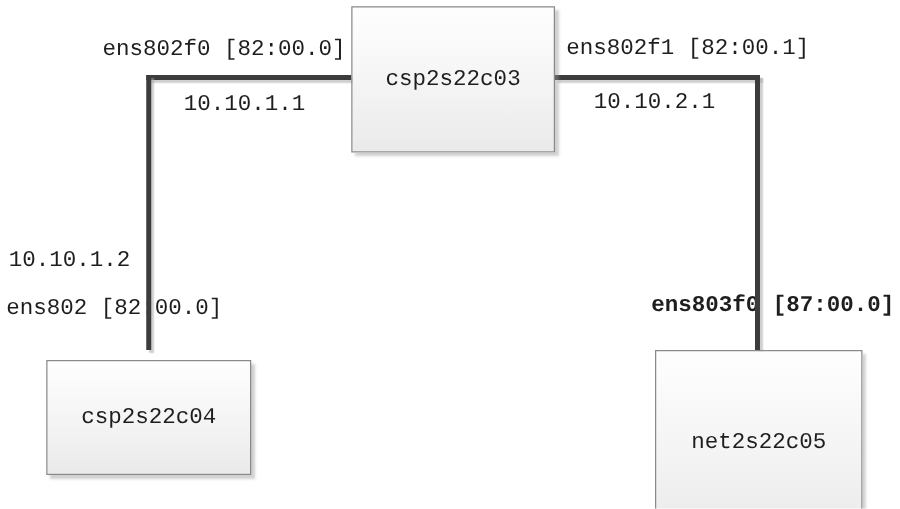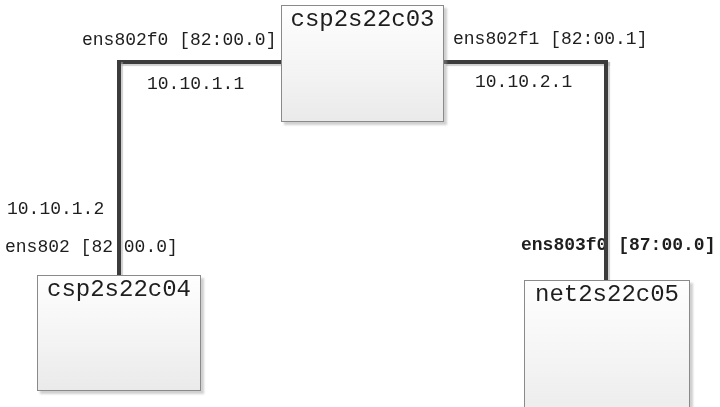--- a/index.html
+++ b/index.html
@@ -26,38 +26,38 @@
   .seg.h { height: 4px; }
   .seg.v { width: 4px; }
   
   .node {
     position: absolute;
     box-sizing: border-box;
     border: 1px solid var(--node-border, #8a8a8a);
     background: linear-gradient(180deg, #fefefe 0%, #f4f4f4 55%, #eaeaea 100%);
     box-shadow: 3px 3px 2px rgba(150,150,150,0.45);
     display: flex;
-    align-items: flex-start;
+    align-items: center;
     justify-content: center;
-    font-size: 24px;
+    font-size: 18px;
     letter-spacing: 0;
     z-index: 3;
     font-family: Liberation Mono, monospace;
   }
   
   .lbl {
     position: absolute;
     font-size: 18px;
     line-height: 21px;
     white-space: nowrap;
     z-index: 1;
   }
   
   #node-top      { left: 281px; top: 5px;   width: 163px; height: 117px; }
-  #node-bl       { left: 37px;  top: 275px; width: 164px; height: 116px; }
+  #node-bl       { left: 37px;  top: 288px; width: 164px; height: 92px; }
   #node-br       { left: 524px; top: 280px; width: 166px; height: 148px; }
 
   #seg-left-h    { left: 117px; top: 60px;  width: 164px; }
   #seg-left-v    { left: 117px; top: 60px;  height: 220px; }
   #seg-right-h   { left: 444px; top: 60px;  width: 164px; }
   #seg-right-v   { left: 604px; top: 60px;  height: 220px; }
 
   #lbl-l-if-top  { left: 82px;  top: 30px; }
   #lbl-l-ip-top  { left: 147px; top: 74px; }
   #lbl-l-ip-bot  { left: 7px;   top: 199px; }

